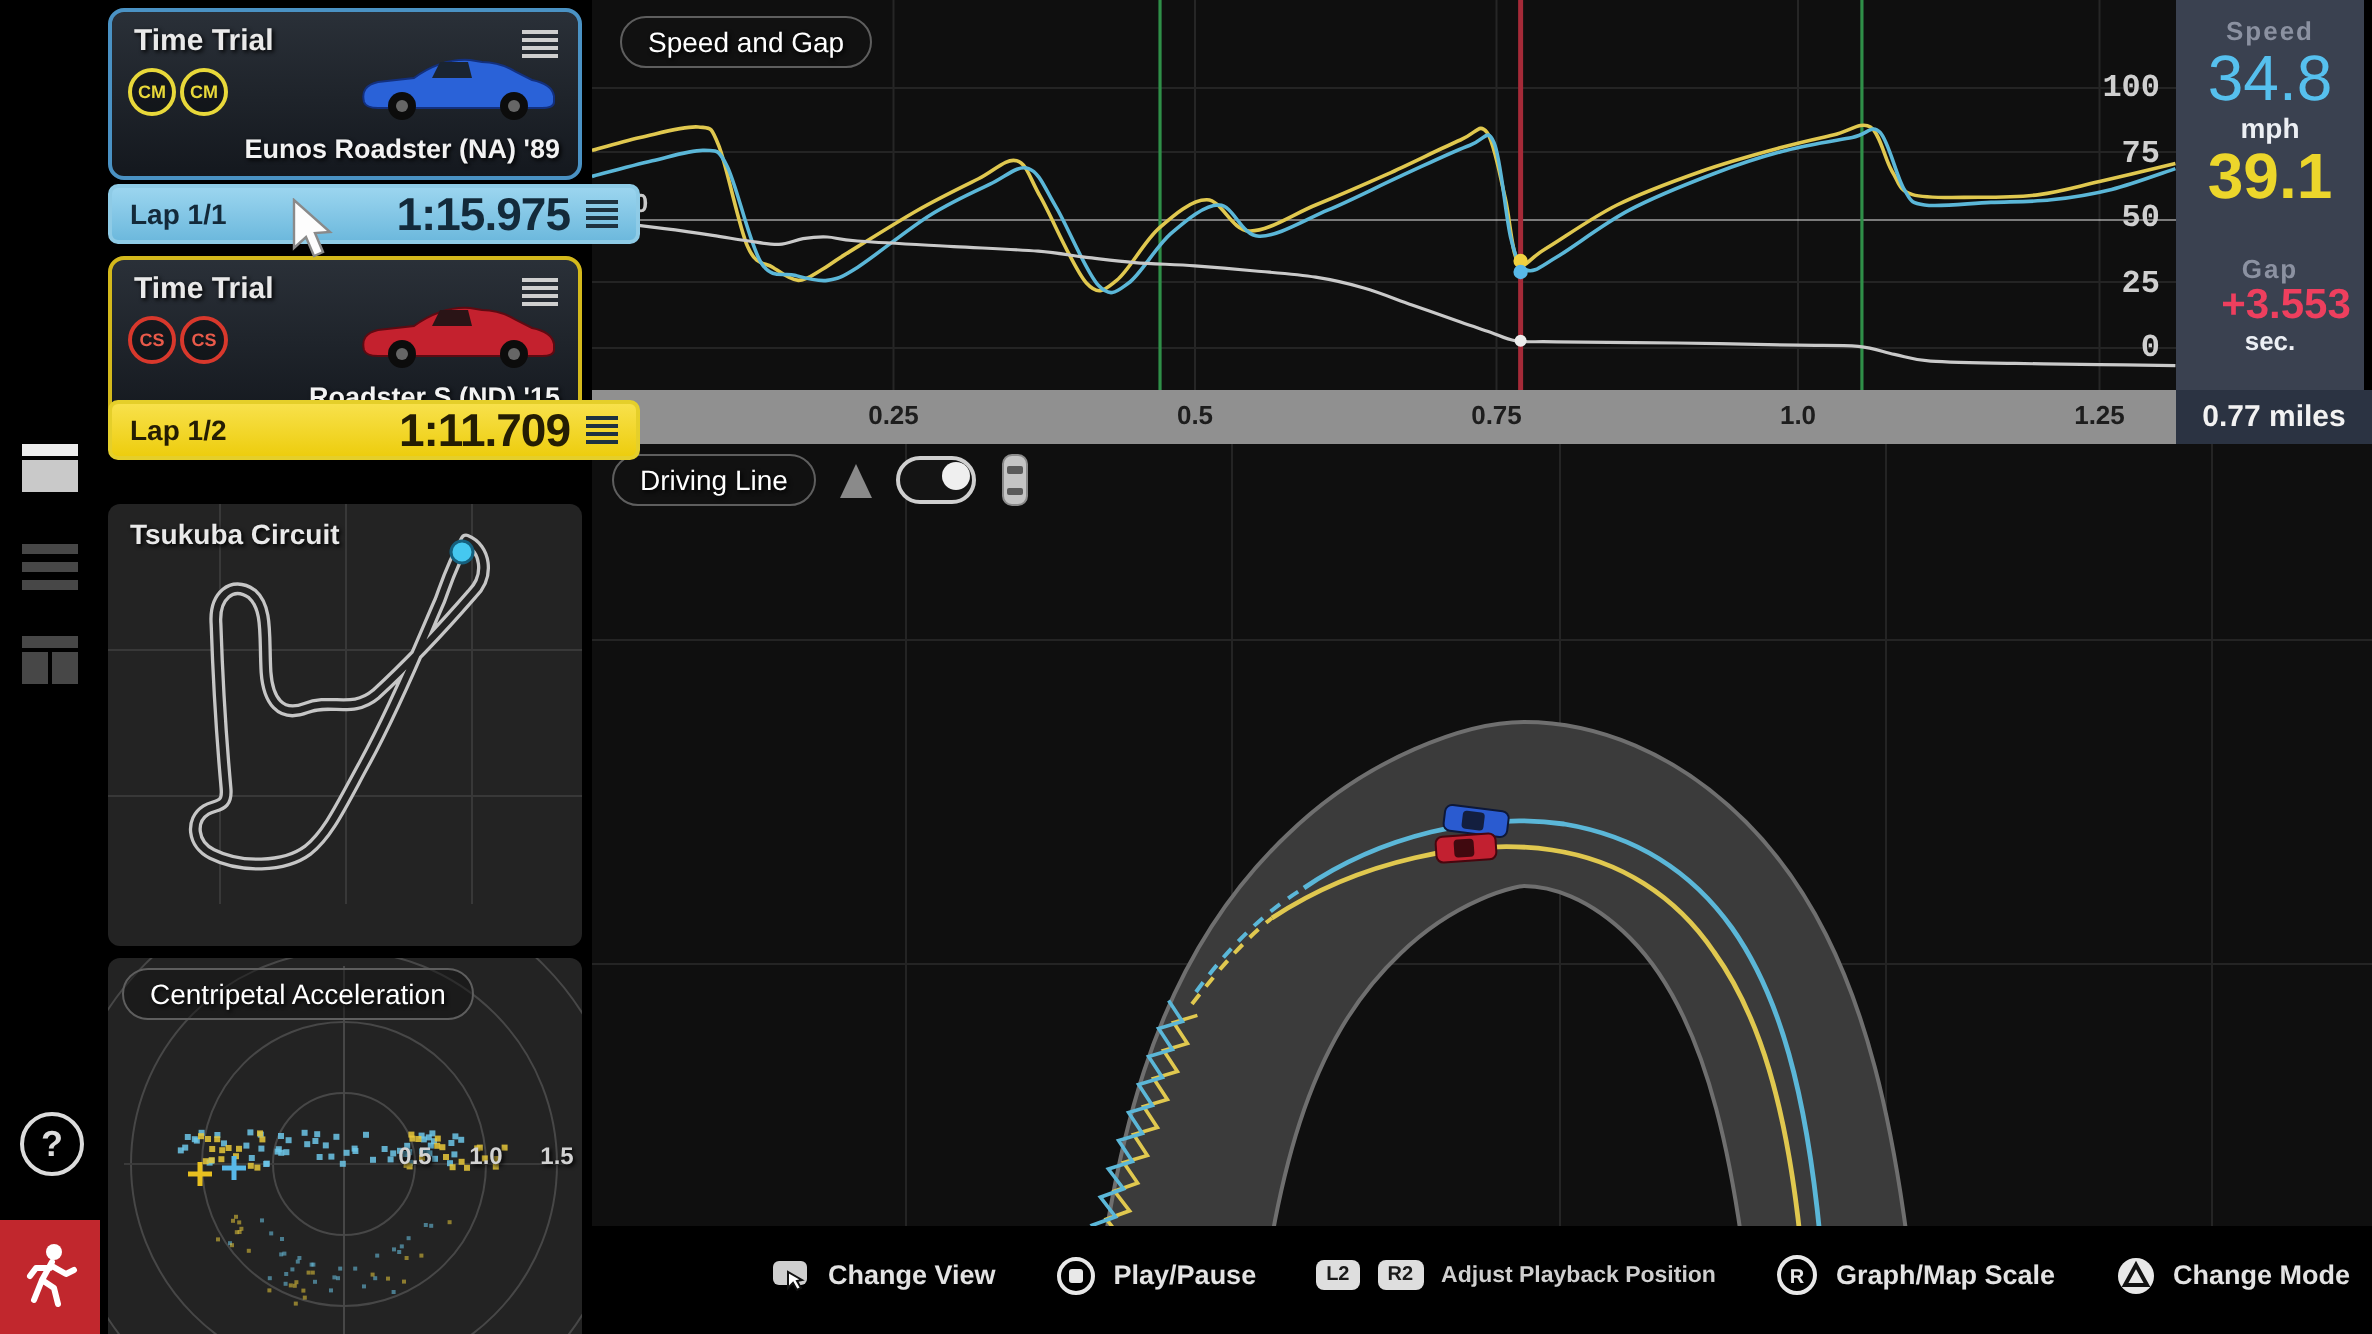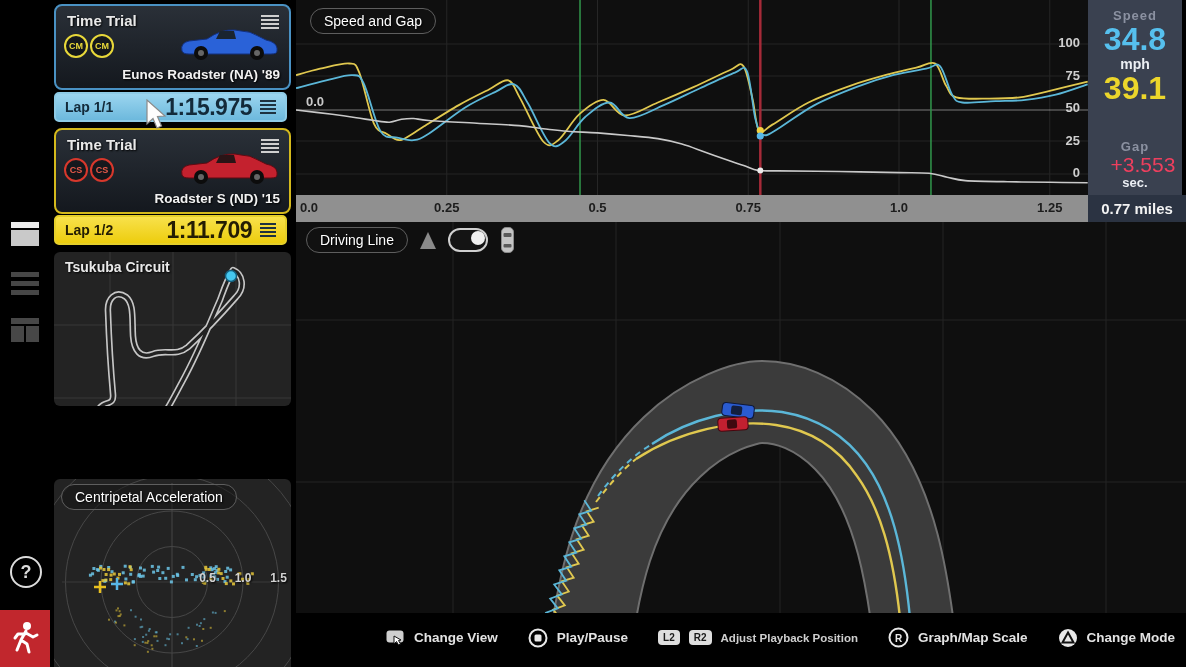--- a/index.html
+++ b/index.html
@@ -22,47 +22,47 @@
   .card{position:absolute;left:54px;width:233px;border-radius:8px;
         background:linear-gradient(#2a3038,#14181e);box-shadow:0 0 0 1px #000;}
   .card-title{position:absolute;left:11px;top:6px;font-size:15px;font-weight:bold;color:#e9e9e9;text-shadow:1px 1px 2px #000;}
   .ham{position:absolute;display:flex;flex-direction:column;gap:2px;}
   .ham i{display:block;width:18px;height:2px;background:#cfcfcf;}
   .ham.dark i{background:#1e3240;width:16px;}
   .badge{position:absolute;top:28px;width:20px;height:20px;border-radius:50%;border:2px solid;
          font-size:9px;font-weight:bold;text-align:center;line-height:20px;background:rgba(0,0,0,.35);}
   .carname{position:absolute;right:9px;bottom:6px;font-size:13.5px;font-weight:bold;color:#f2f2f2;text-shadow:1px 1px 2px #000;}
   .carimg{position:absolute;right:8px;top:16px;}
-  .lapbar{position:absolute;left:54px;width:233px;height:30px;border-radius:5px;display:flex;align-items:center;
+  .lapbar{position:absolute;left:54px;width:266px;height:30px;border-radius:5px;display:flex;align-items:center;
           padding:0 9px;box-sizing:border-box;}
   .lapbar .lab{font-size:14px;font-weight:bold;}
   .lapbar .time{margin-left:auto;font-size:23px;font-weight:bold;letter-spacing:-0.5px;}
   .lapbar .ham{position:relative;margin-left:8px;}
   #lap1{top:92px;background:linear-gradient(#9bd5ef,#6db9dd);border:2px solid #8ecbe6;color:#132a3a;}
-  #lap2{top:215px;background:linear-gradient(#f8e14b,#edcd0e);border:2px solid #e5cf2a;color:#241d03;}
+  #lap2{top:200px;background:linear-gradient(#f8e14b,#edcd0e);border:2px solid #e5cf2a;color:#241d03;}
   
   .panel{position:absolute;left:54px;width:237px;background:#232323;border-radius:6px;overflow:hidden;}
   .panel-title{position:absolute;left:11px;top:7px;font-size:14px;font-weight:bold;color:#e9e9e9;text-shadow:1px 1px 2px #000;z-index:2;}
   .pill{display:inline-block;border:1.5px solid #5e5e5e;border-radius:15px;padding:4px 13px;
         font-size:14px;font-weight:normal;color:#ffffff;text-shadow:1px 1px 2px #000;background:rgba(20,20,20,.5);}
   .ringlab{position:absolute;transform:translateX(-50%);font-size:12px;font-weight:bold;color:#d2d2d2;text-shadow:1px 1px 2px #000;}
   
   #chart-area{left:296px;top:0;width:792px;height:195px;background:#0f0f0f;}
   #chart-pill{left:310px;top:8px;}
   #gap-zero{left:306px;top:94px;font-size:13px;font-weight:bold;color:#c9c9c9;}
-  .ylab{position:absolute;width:36px;text-align:right;font-size:13px;font-weight:bold;color:#cfcfcf;}
+  .ylab{position:absolute;width:36px;text-align:right;font-size:16px;font-weight:bold;color:#cfcfcf;font-family:Liberation Mono, monospace;}
   #axis-strip{left:296px;top:195px;width:792px;height:27px;background:#909090;}
   .xlab{position:absolute;top:5px;font-size:13px;font-weight:bold;color:#1d1d1d;}
   
   #telemetry{left:1088px;top:0;width:94px;height:195px;background:#3a4150;text-align:center;}
   .t-lab{font-size:13px;color:#8b91a1;font-weight:bold;letter-spacing:1px;}
-  .t-speedblue{font-size:32px;font-weight:bold;color:#56c0ee;line-height:33px;}
+  .t-speedblue{font-size:32px;font-weight:normal;color:#56c0ee;line-height:33px;}
   .t-unit{font-size:14px;font-weight:bold;color:#eceff4;}
   .t-speedyellow{font-size:32px;font-weight:bold;color:#ecd62b;line-height:33px;}
-  .t-gap{font-size:21px;font-weight:normal;color:#ee3f5e;line-height:21px;padding-left:16px;}
+  .t-gap{font-size:21px;font-weight:bold;color:#ee3f5e;line-height:21px;padding-left:16px;}
   #miles-box{left:1088px;top:195px;width:98px;height:27px;background:#2b3342;color:#f2f2f2;
              font-size:15px;font-weight:bold;text-align:center;line-height:27px;}
   
   #map-wrap{left:296px;top:222px;width:890px;height:396px;background:#0f0f0f;}
   #drive-row{left:306px;top:226px;display:flex;align-items:center;gap:12px;z-index:2;}
   .tri-icon{width:0;height:0;border-left:8px solid transparent;border-right:8px solid transparent;border-bottom:17px solid #8a8a8a;}
   .toggle{position:relative;width:36px;height:20px;border:2px solid #cfcfcf;border-radius:12px;background:#141414;}
   .toggle .knob{position:absolute;right:1px;top:1px;width:14px;height:14px;border-radius:50%;background:#efefef;}
   
   #bottom-bar{left:0;top:613px;width:1186px;height:49px;background:#000;display:flex;align-items:center;
@@ -119,21 +119,21 @@
       <span class="xlab" style="left: 452.25px; transform: translateX(-50%);">0.75</span>
       <span class="xlab" style="left: 603px; transform: translateX(-50%);">1.0</span>
       <span class="xlab" style="left: 753.75px; transform: translateX(-50%);">1.25</span>
     </div>
 
   <div id="telemetry" class="abs">
     <div style="margin-top:8px" class="t-lab">Speed</div>
     <div class="t-speedblue">34.8</div>
     <div class="t-unit">mph</div>
     <div class="t-speedyellow">39.1</div>
-    <div style="margin-top:34px" class="t-lab">Gap</div>
+    <div style="margin-top:22px" class="t-lab">Gap</div>
     <div class="t-gap">+3.553</div>
     <div class="t-unit" style="font-size:13px">sec.</div>
   </div>
   <div id="miles-box" class="abs">0.77 miles</div>
 
   <div id="map-wrap" class="abs">
     <svg id="map-svg" width="890" height="396">
       <g>
         <line x1="157" y1="0" x2="157" y2="396" stroke="#242424"></line>
         <line x1="320" y1="0" x2="320" y2="396" stroke="#242424"></line>
@@ -240,21 +240,21 @@
       <span class="lab">Lap 1/2</span>
       <span class="time">1:11.709</span>
       <span class="ham dark">
           <i></i>
           <i></i>
           <i></i>
           <i></i>
         </span>
     </div>
 
-    <div class="panel" style="top:252px;height:154px;">
+    <div class="panel" style="top:252px;height:221px;">
       <div class="panel-title">Tsukuba Circuit</div>
       <svg width="237" height="200">
         <line x1="56" y1="0" x2="56" y2="200" stroke="#383838"></line>
         <line x1="119" y1="0" x2="119" y2="200" stroke="#383838"></line>
         <line x1="182" y1="0" x2="182" y2="200" stroke="#383838"></line>
         <line x1="0" y1="73" x2="237" y2="73" stroke="#383838"></line>
         <line x1="0" y1="146" x2="237" y2="146" stroke="#383838"></line>
         <path id="tsukuba" d="M179 18 C189 22 191 36 182 45 C162 68 146 84 134 95 C122 105 112 97 99 102 C86 107 80 98 79 84 C78 66 80 52 72 45 C62 38 53 46 54 60 C55 90 57 120 59 142 C60 152 54 150 49 153 C41 158 42 170 52 175 C66 182 88 182 100 173 C110 165 116 152 128 130 C145 99 158 66 166 48 C169 40 172 30 179 18 Z" fill="none" stroke="#c6c6c6" stroke-width="6.5" stroke-linejoin="round"></path>
         <path d="M179 18 C189 22 191 36 182 45 C162 68 146 84 134 95 C122 105 112 97 99 102 C86 107 80 98 79 84 C78 66 80 52 72 45 C62 38 53 46 54 60 C55 90 57 120 59 142 C60 152 54 150 49 153 C41 158 42 170 52 175 C66 182 88 182 100 173 C110 165 116 152 128 130 C145 99 158 66 166 48 C169 40 172 30 179 18 Z" fill="none" stroke="#232323" stroke-width="3.2" stroke-linejoin="round"></path>
         <circle cx="177" cy="24" r="5.5" fill="#45c8f0" stroke="#15607e" stroke-width="1.5"></circle>

